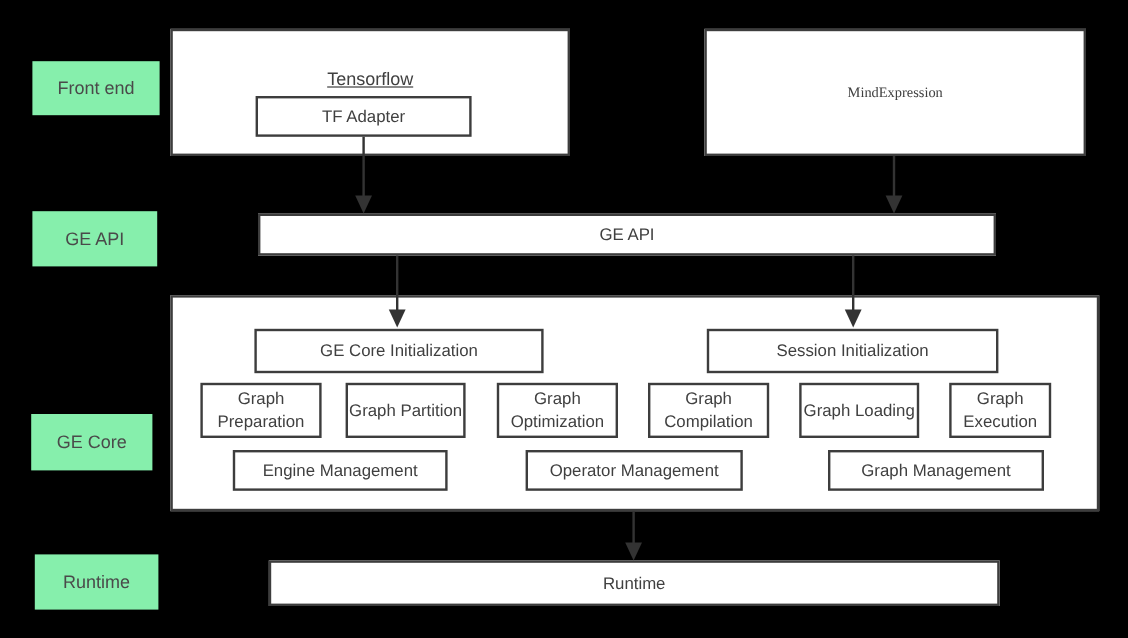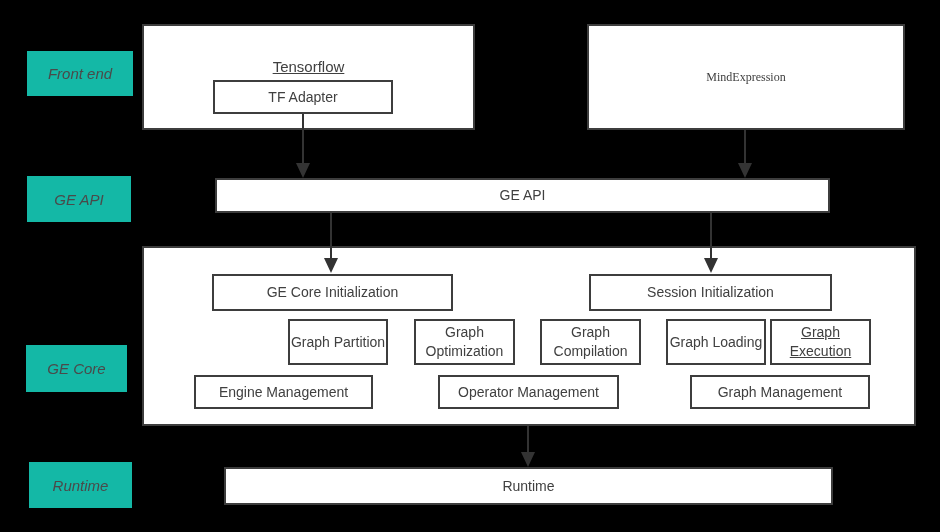--- a/index.html
+++ b/index.html
@@ -6,23 +6,23 @@
   .canvas {
     position:relative; width:940px; height:532px; background:#000000;
     font-family:"Liberation Sans", sans-serif; color:#404040; overflow:hidden;
   }
   .box {
     position:absolute; background:#ffffff; border:2px solid #3d3d3d;
     box-sizing:border-box; display:flex; align-items:center; justify-content:center;
     text-align:center; font-size:14px; line-height:19px; color:#404040;
   }
   .row-label {
-    position:absolute; background:#14b8a6; box-sizing:border-box;
+    position:absolute; background:#86efac; box-sizing:border-box;
     display:flex; align-items:center; justify-content:center;
-    font-size:15px; color:#4a4a4a;font-style:italic;
+    font-size:15px; color:#4a4a4a;
   }
   .container-title {
     position:absolute; left:0; right:0; text-align:center;
     font-size:15px; color:#404040;text-decoration:underline;
   }
   
   .lbl-frontend { left:27px;  top:51px;  width:106px; height:45px; }
   .lbl-geapi    { left:27px;  top:176px; width:104px; height:46px; }
   .lbl-gecore   { left:26px;  top:323px; width:101px; height:47px;margin-top:22px; }
   .lbl-runtime  { left:29px;  top:462px; width:103px; height:46px; }
@@ -36,21 +36,21 @@
   
   .box-gecore { left:142px; top:246px; width:774px; height:180px; }
   .box-gecoreinit  { left:212px; top:274px; width:241px; height:37px; }
   .box-sessioninit { left:589px; top:274px; width:243px; height:37px; }
   .stage { top:319px; height:46px; }
   .st-prep { left:167px; width:101px; }
   .st-part { left:288px; width:100px; }
   .st-opt  { left:414px; width:101px; }
   .st-comp { left:540px; width:101px; }
   .st-load { left:666px; width:100px; }
-  .st-exec { left:770px; width:101px;text-decoration:underline; }
+  .st-exec { left:791px; width:85px; }
   .mgmt { top:375px; height:34px; }
   .mg-engine   { left:194px; width:179px; }
   .mg-operator { left:438px; width:181px; }
   .mg-graph    { left:690px; width:180px; }
   
   .box-runtimebar { left:224px; top:467px; width:609px; height:38px; }
   
   .arrow { position:absolute; width:14px; }
   .arrow .line {
     position:absolute; left:6px; top:0; width:2px; background:#333333;
@@ -87,20 +87,21 @@
   <div class="box box-tfadapter">TF Adapter</div>
 
   <div class="box box-mindexpr">MindExpression</div>
 
   <div class="box box-geapibar">GE API</div>
 
   <div class="box box-gecore"></div>
   <div class="box box-sessioninit">Session Initialization</div>
   <div class="box box-gecoreinit">GE Core Initialization</div>
 
+  <div class="box stage st-prep">Graph Preparation</div>
   <div class="box stage st-part">Graph Partition</div>
   <div class="box stage st-opt">Graph Optimization</div>
   <div class="box stage st-comp">Graph Compilation</div>
   <div class="box stage st-load">Graph Loading</div>
   <div class="box stage st-exec">Graph Execution</div>
 
   <div class="box mgmt mg-engine">Engine Management</div>
   <div class="box mgmt mg-operator">Operator Management</div>
   <div class="box mgmt mg-graph">Graph Management</div>
 

